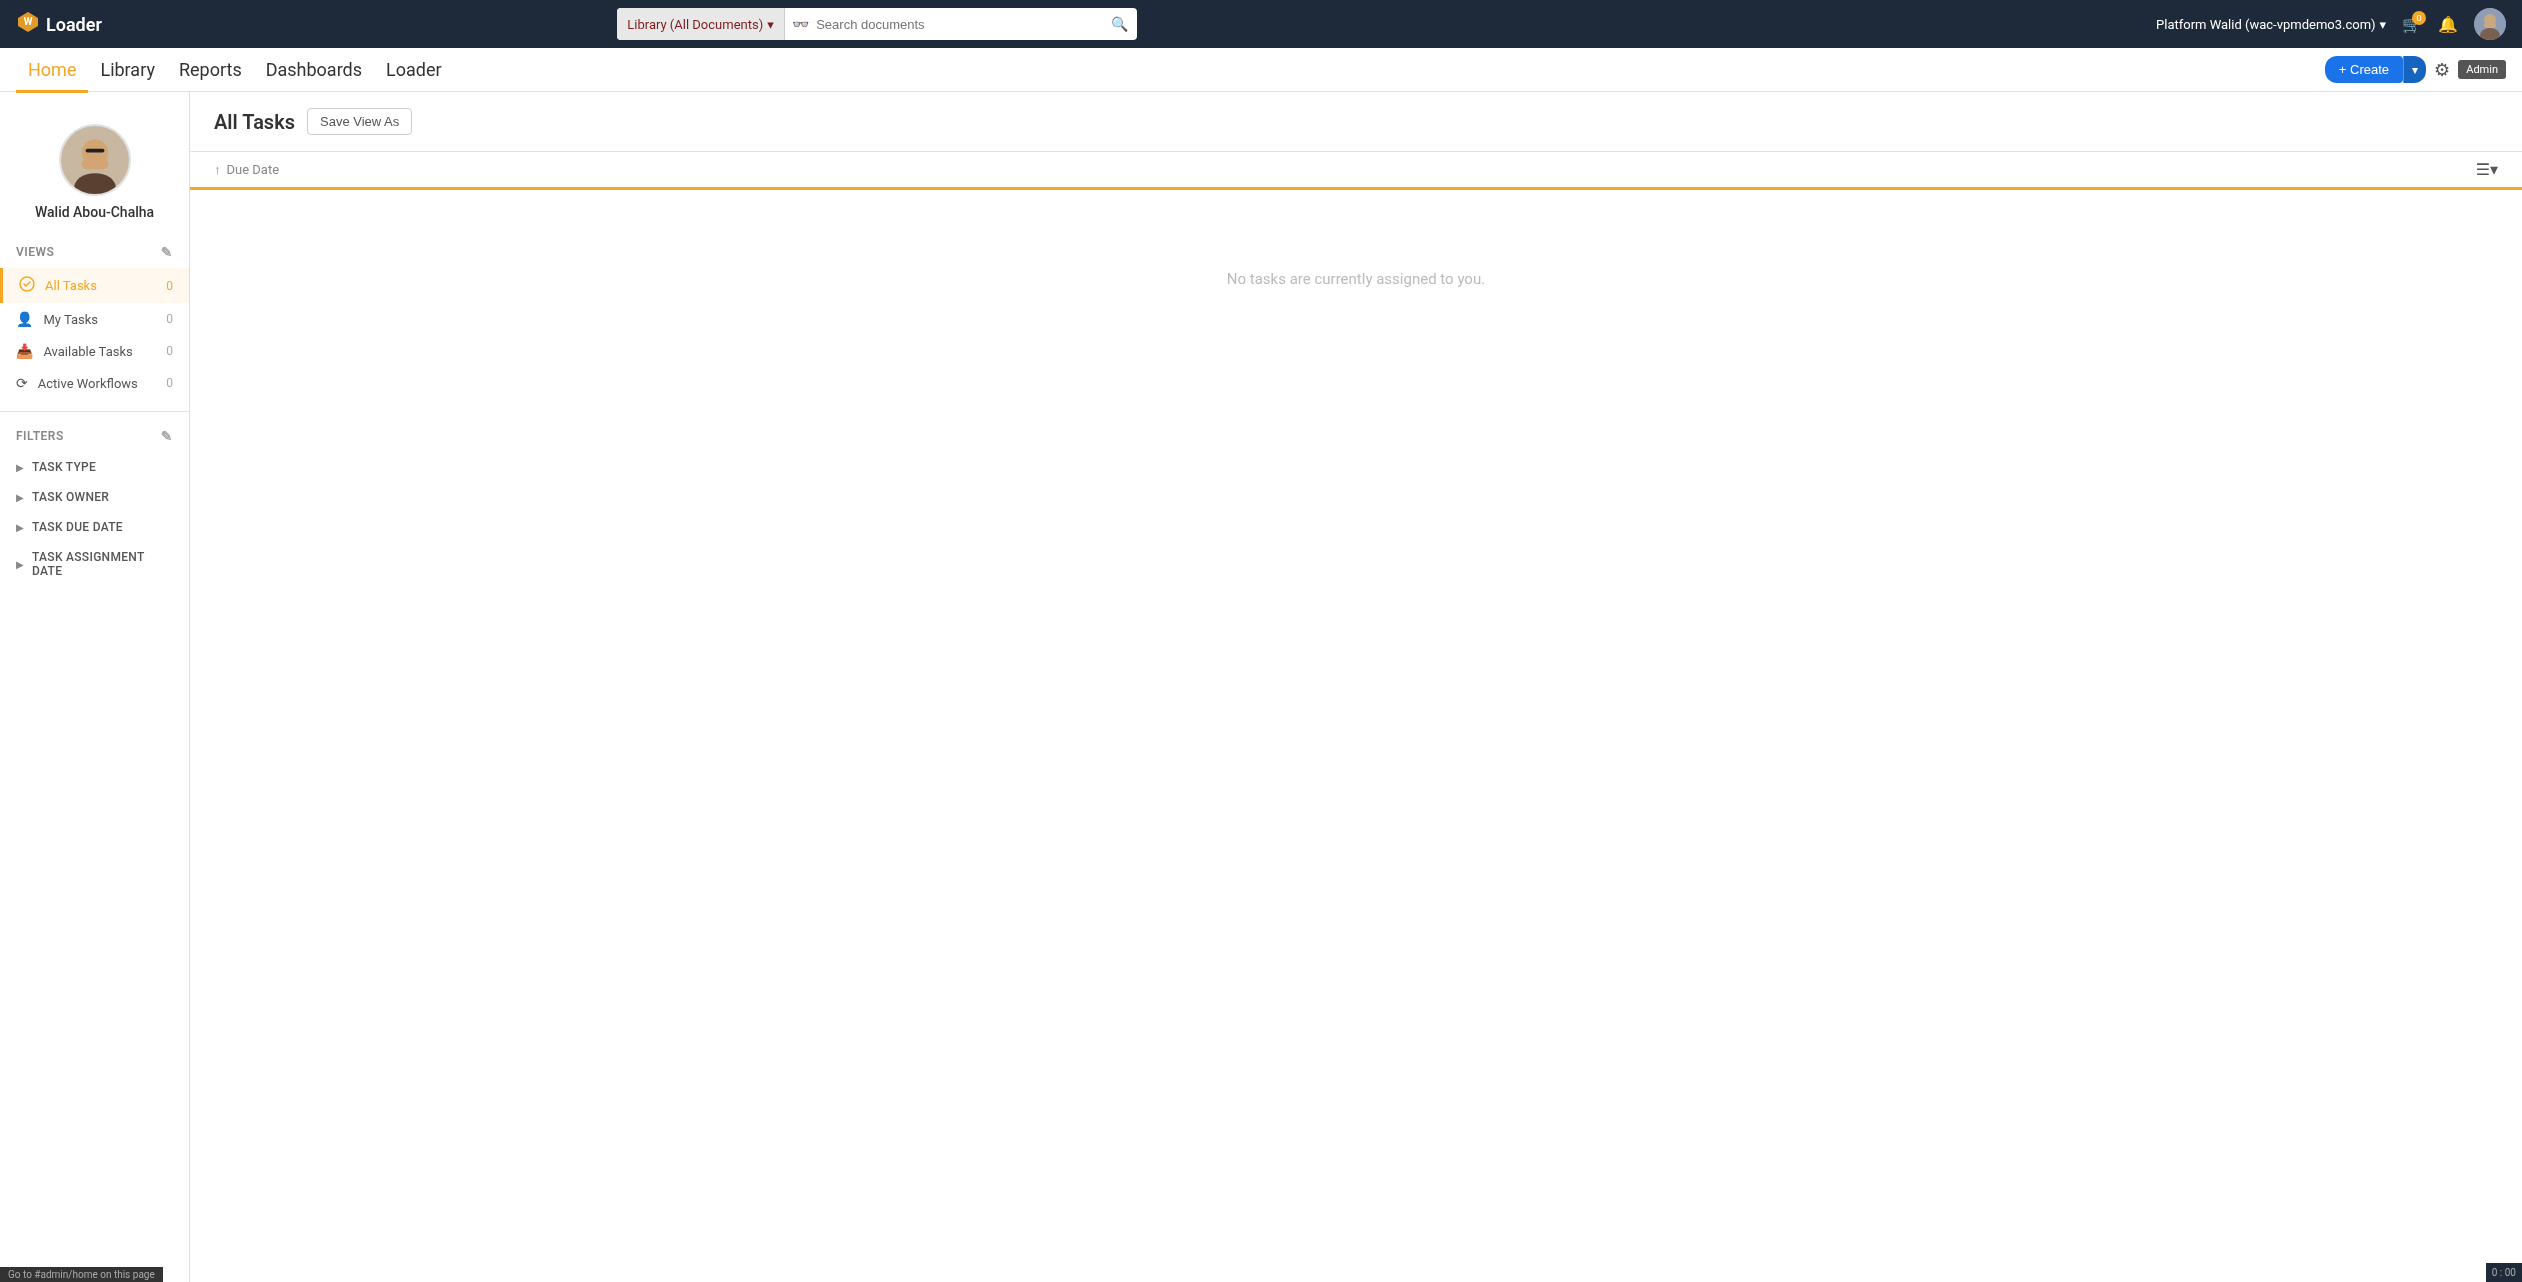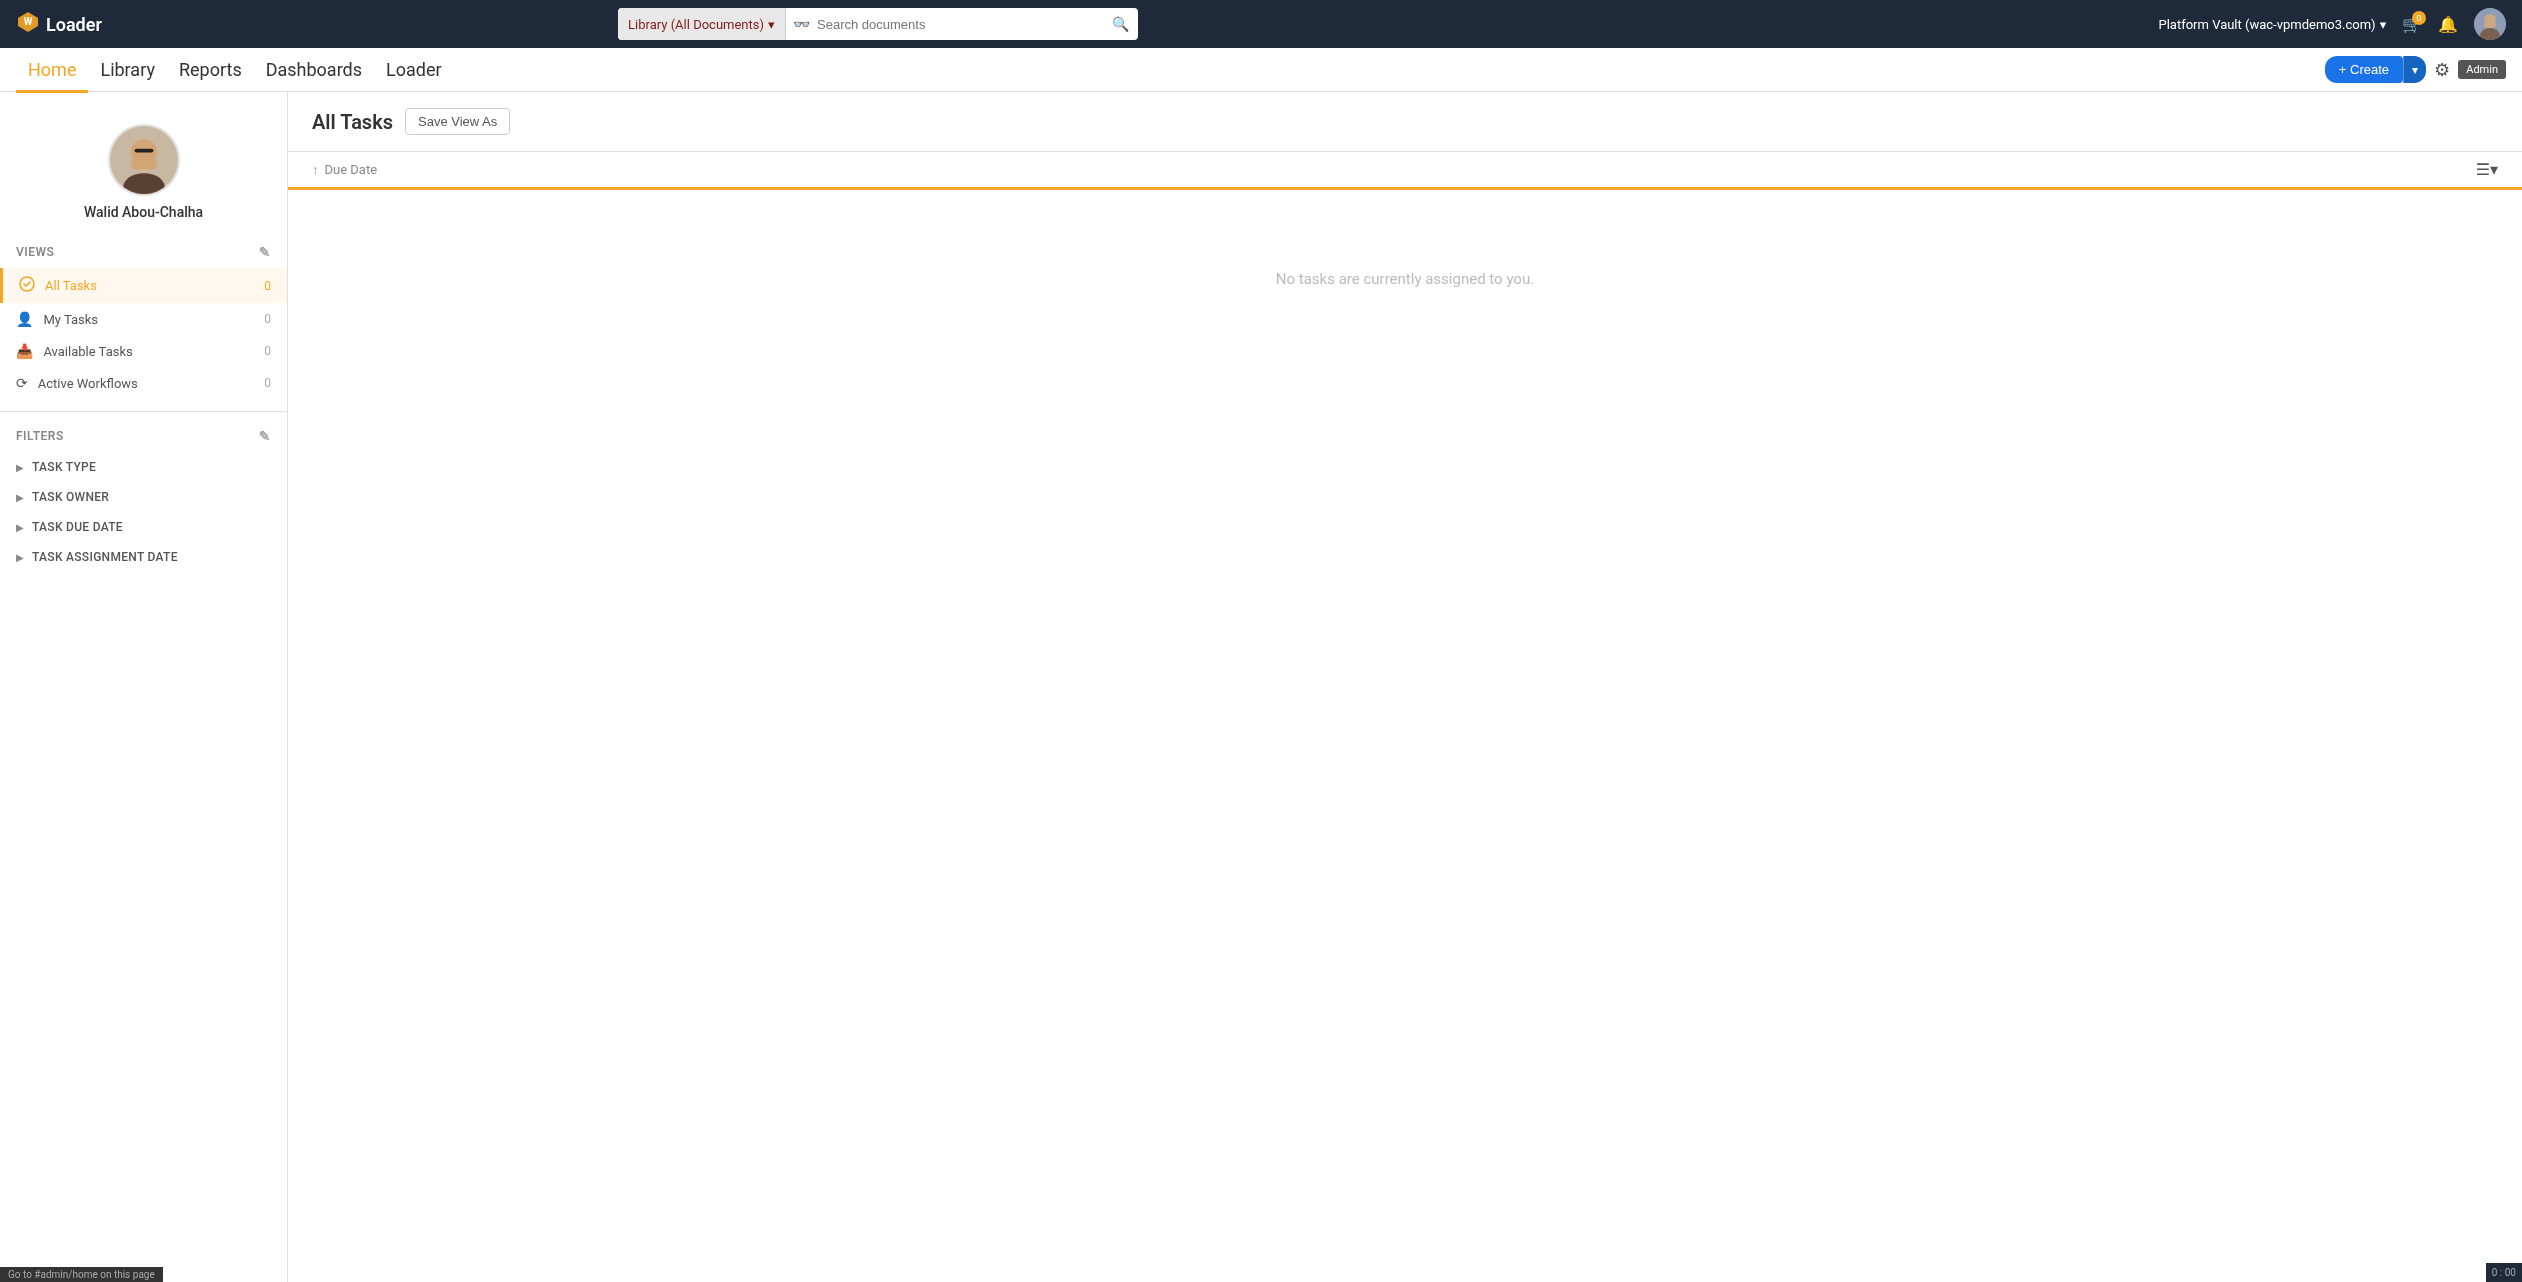--- a/index.html
+++ b/index.html
@@ -208,21 +208,21 @@
 
     
     .main-layout {
       display: flex;
       margin-top: 92px;
       min-height: calc(100vh - 92px);
     }
 
     
     .sidebar {
-      width: 288px;
+      width: 190px;
       background: white;
       border-right: 1px solid #e0e0e0;
       flex-shrink: 0;
       padding-top: 16px;
     }
     .sidebar-profile {
       display: flex;
       flex-direction: column;
       align-items: center;
       padding: 16px;
@@ -403,21 +403,21 @@
     </div>
     <div class="search-input-wrap">
       <span style="font-size:14px;color:#999;">👓</span>
       <input type="text" placeholder="Search documents" style="">
       <button class="search-icon-btn">🔍</button>
     </div>
   </div>
 
   <div class="navbar-right">
     <div class="platform-selector">
-      <span>Platform Vault (wac-vpmdemo3.com)</span>
+      <span>Platform Walid (wac-vpmdemo3.com)</span>
       <span>▾</span>
     </div>
     <button class="nav-icon-btn" style="position:relative;">
       🛒
       <span class="badge">0</span>
     </button>
     <button class="nav-icon-btn">🔔</button>
     <div class="avatar">
       <svg viewBox="0 0 32 32" fill="none">
         <circle cx="16" cy="16" r="16" fill="#8d9db6"></circle>

